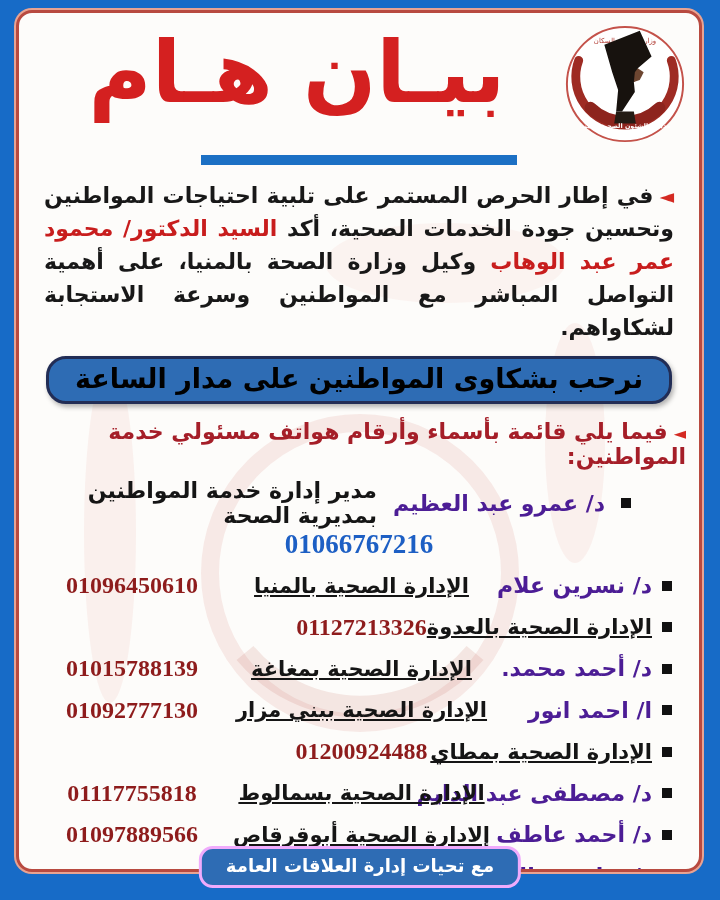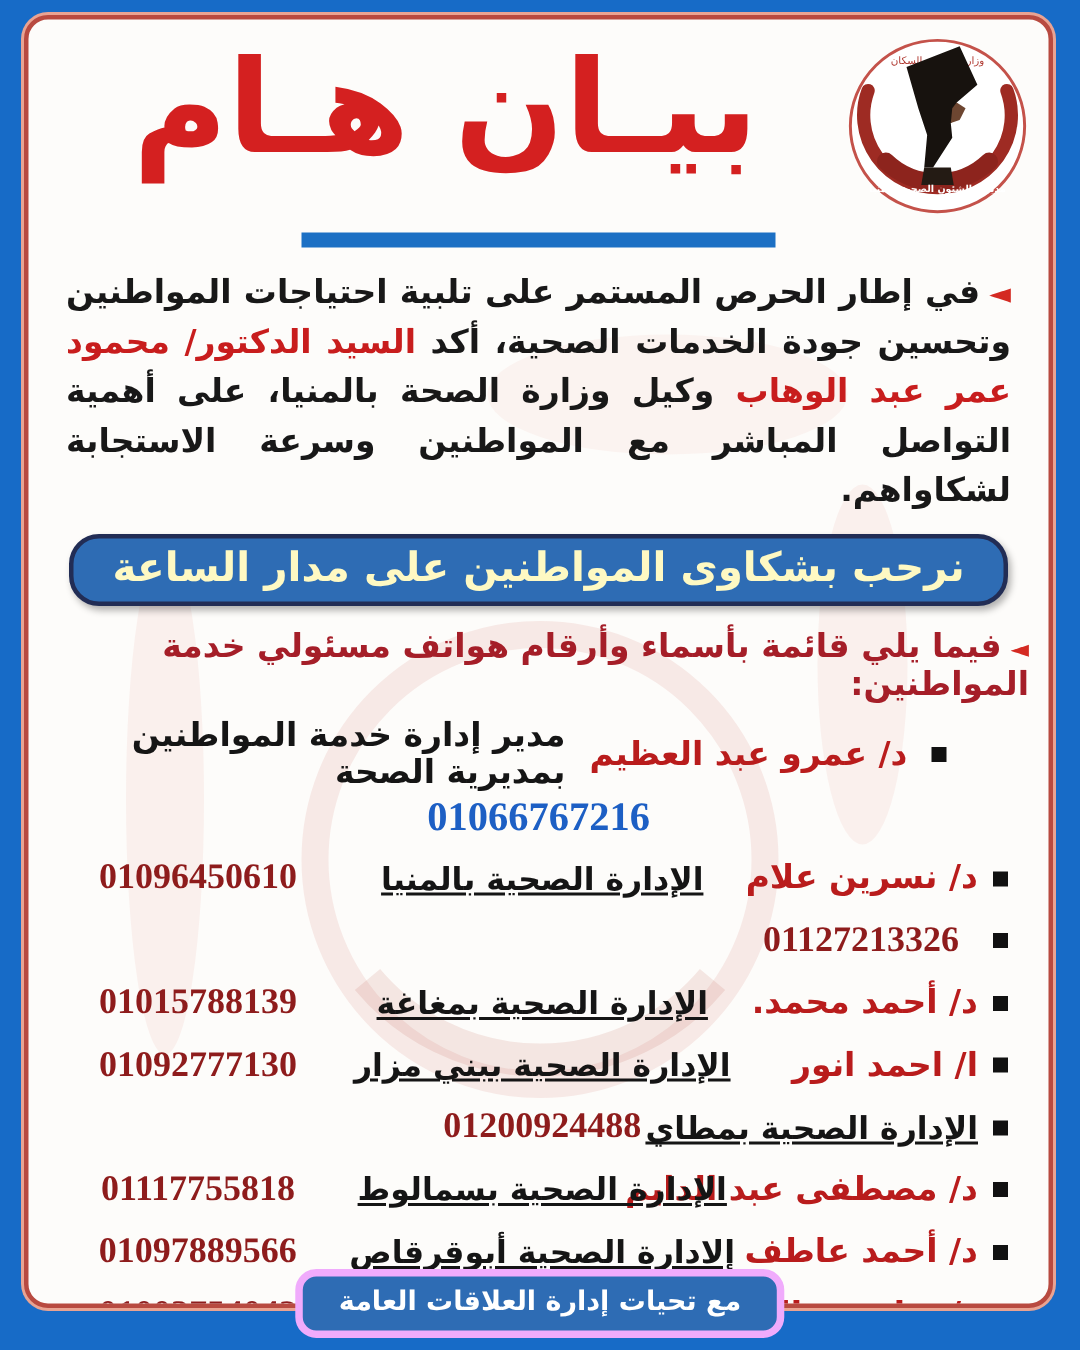--- a/index.html
+++ b/index.html
@@ -39,21 +39,21 @@
 
   
   .lead { margin:14px 25px 0 25px; font-size:22px; line-height:1.5;
           font-weight:bold; color:#181818; text-align:justify; }
   .arrow-bullet { color:#d42a22; font-size:19px; margin-left:6px; }
   .red-name { color:#c81d1d; }
 
   
   .banner {
     margin:12px auto 0; width:-moz-fit-content; width:fit-content;
-    background:#2e6cb4; color:#fef9c3;
+    background:#2e6cb4; color:#000000;
     border:3px solid #222d55; border-radius:20px;
     padding:4px 26px 7px; font-size:27px; font-weight:bold;
     box-shadow:2px 3px 5px rgba(0,0,0,.3);
     text-align:right;
   }
 
   
   .list-intro { margin:15px 13px 0 20px; font-size:22px; font-weight:bold; color:#a51e28; }
   .list-intro .arrow-bullet { font-size:16px; }
 
@@ -63,32 +63,32 @@
   .sq-bullet { width:10px; height:10px; background:#111; flex:0 0 auto; }
   .featured-phone { text-align:center; direction:ltr;
                     font-family:"Liberation Serif", serif; font-weight:bold;
                     font-size:27px; color:#1d5fc4; margin-top:1px; }
 
   .rows { margin:5px 27px 0 18px; }
   .contact-row {
     display:grid; grid-template-columns:14px 156px 1fr 190px;
     align-items:center; column-gap:6px; height:41.5px;
   }
-  .contact-name { font-size:22px; font-weight:bold; color:#b91c1c; white-space:nowrap; }
+  .contact-name { font-size:22px; font-weight:bold; color:#4c1d95; white-space:nowrap; }
   .contact-dept { font-size:21px; font-weight:bold; color:#151515; text-align:center; white-space:nowrap;text-decoration:underline; }
   .contact-phone { direction:ltr; text-align:center;
                    font-family:"Liberation Serif", serif; font-weight:bold;
                    font-size:24px; color:#8e1c1c; }
 
   
   .footer-banner {
     position:absolute; left:50%; transform:translateX(-50%);
     top:846px; z-index:5;
     background:#2e6cb4; color:#fff;
-    border:5px solid #f0abfc; border-radius:14px;
+    border:3px solid #f0abfc; border-radius:14px;
     padding:6px 24px 9px; font-size:18px; font-weight:bold;
     white-space:nowrap;
   }
 </style>
 </head>
 <body>
 
 <div class="page">
   <div class="sheet">
 
@@ -143,20 +143,21 @@
 
         <div class="contact-row">
           <span class="sq-bullet"></span>
           <span class="contact-name">د/ نسرين علام</span>
           <span class="contact-dept">الإدارة الصحية  بالمنيا</span>
           <span class="contact-phone">01096450610</span>
         </div>
 
         <div class="contact-row">
           <span class="sq-bullet"></span>
+          <span class="contact-dept">الإدارة الصحية بالعدوة</span>
           <span class="contact-phone">01127213326</span>
         </div>
 
         <div class="contact-row">
           <span class="sq-bullet"></span>
           <span class="contact-name">د/ أحمد محمد.</span>
           <span class="contact-dept">الإدارة الصحية بمغاغة</span>
           <span class="contact-phone">01015788139</span>
         </div>
 

